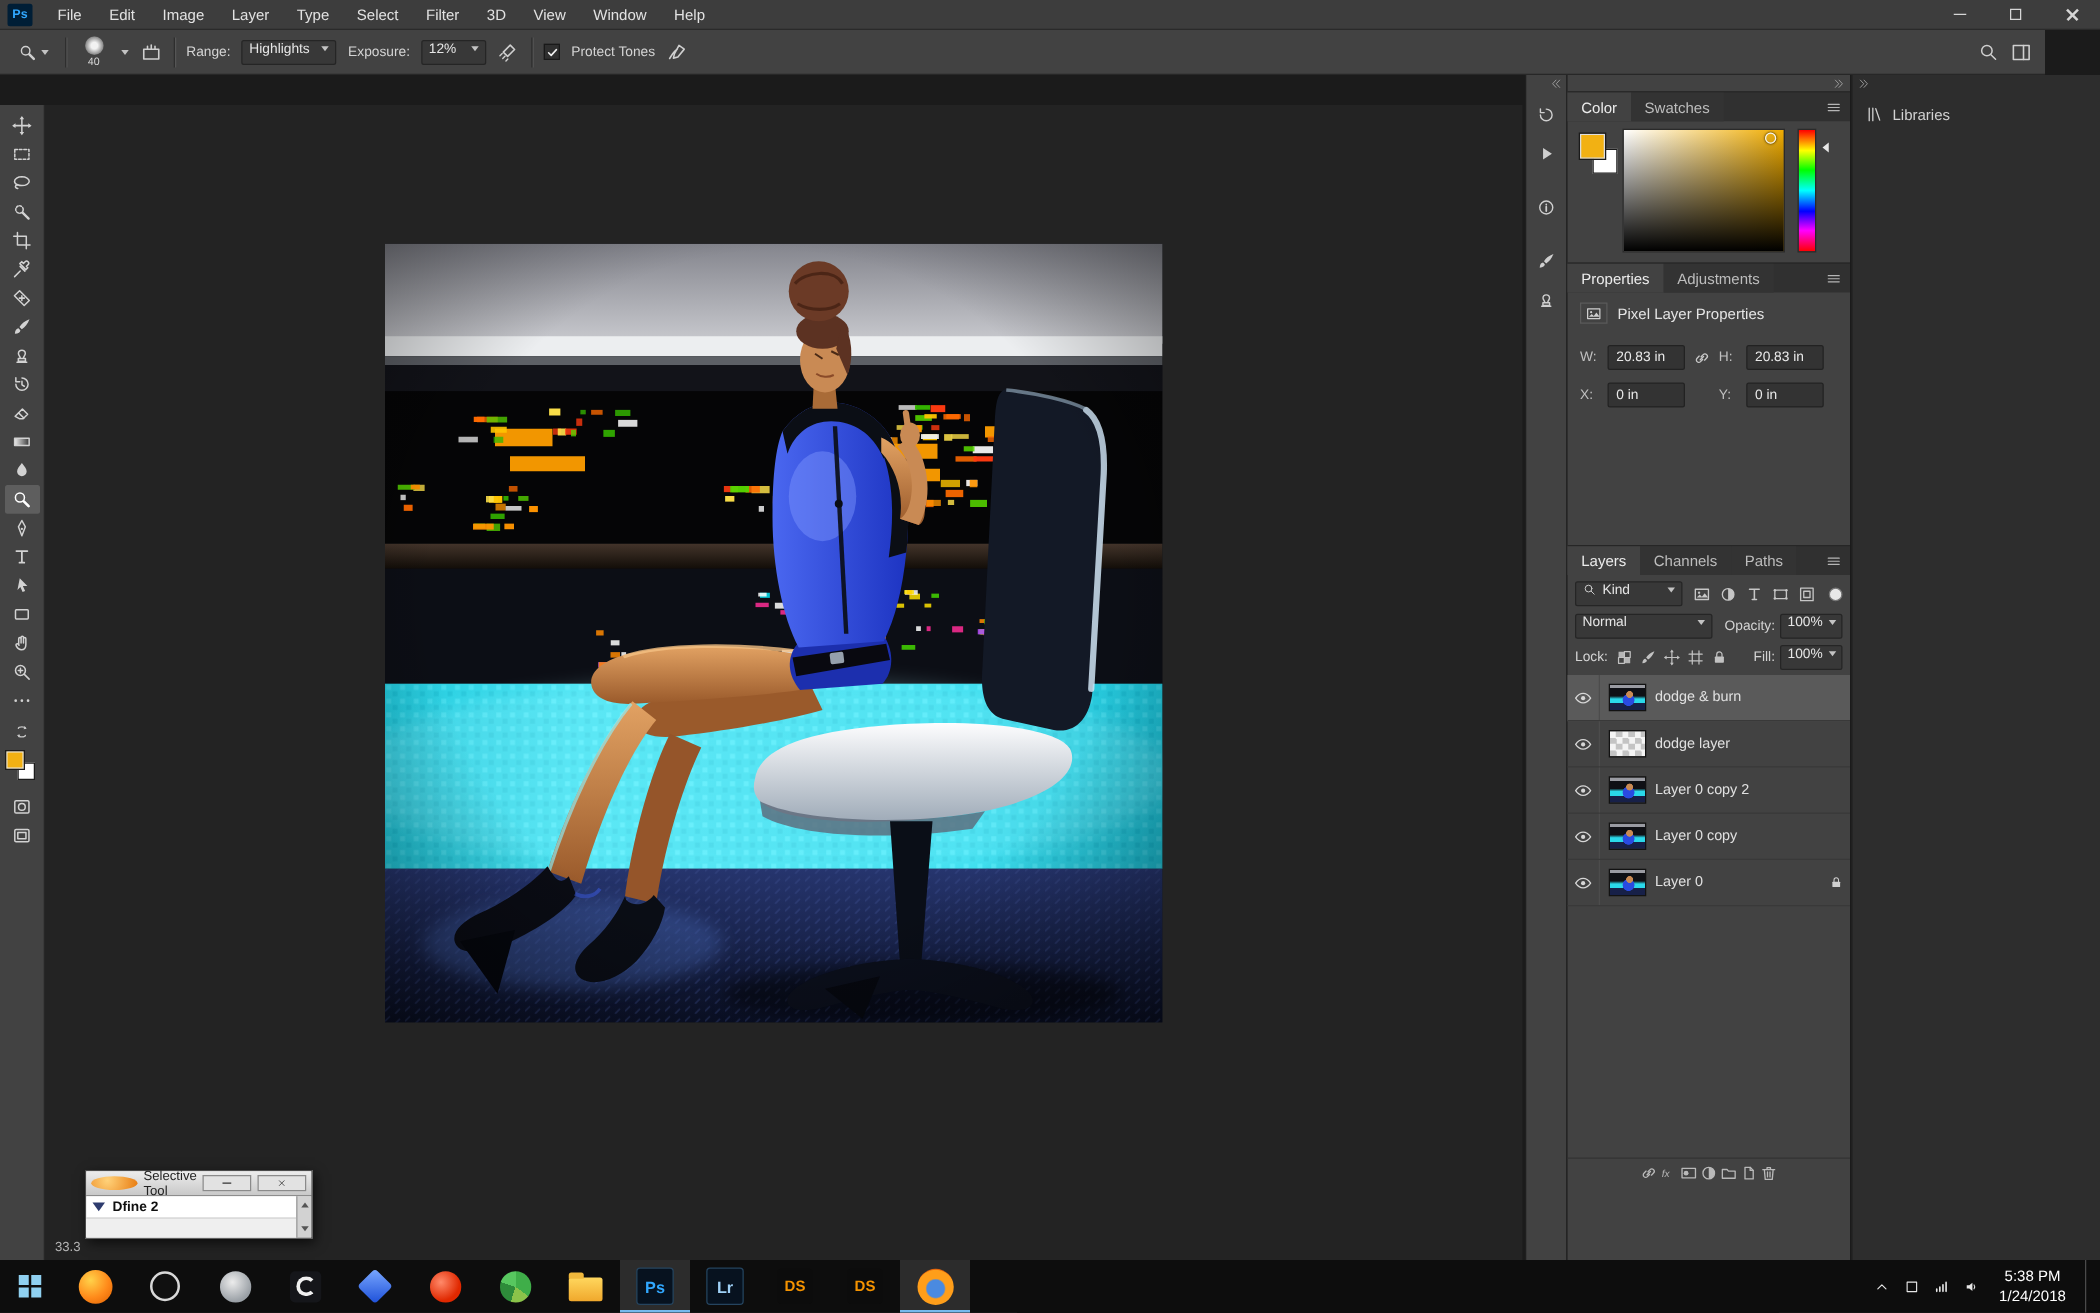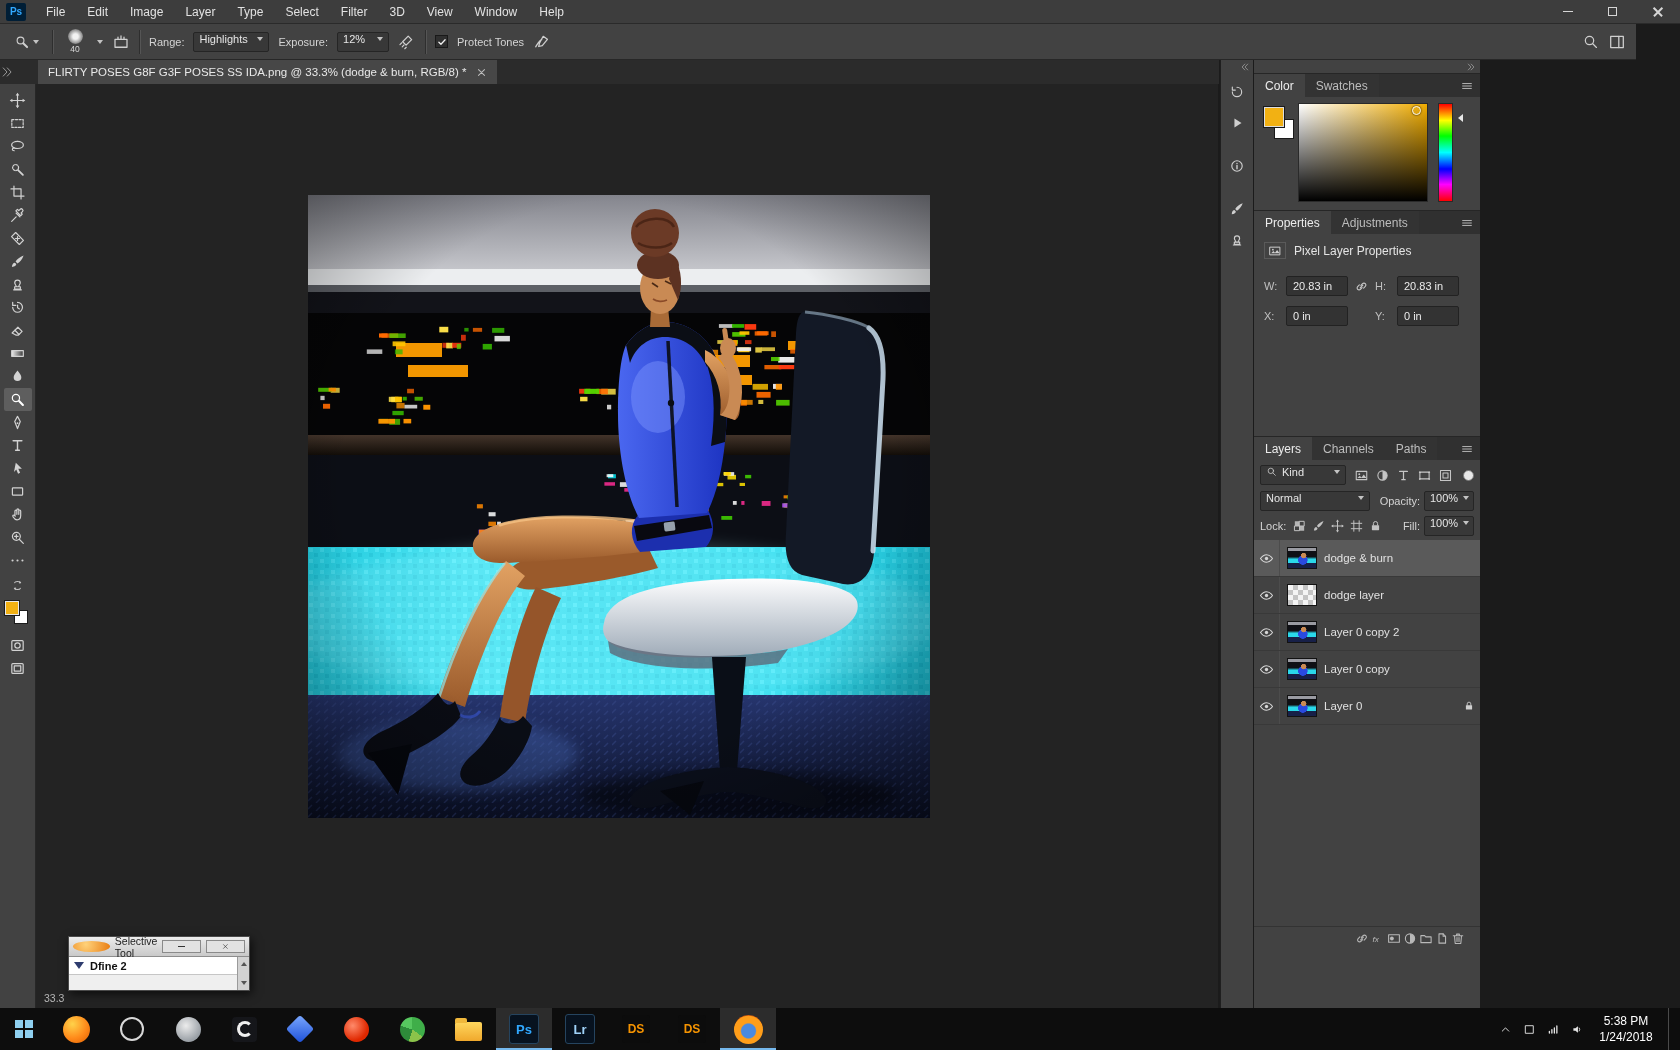--- a/index.html
+++ b/index.html
@@ -96,21 +96,21 @@
 .layer-row.selected{background:#5a5a5a}
 .eyecell{width:26px;align-self:stretch;display:flex;align-items:center;justify-content:center;border-right:1px solid #4c4c4c}
 .eyecell .ic{width:15px;height:15px;color:#d6d6d6}
 .thumb{width:30px;height:22px;margin:0 7px;border:1px solid #121212;flex:none;background:
  radial-gradient(circle at 56% 38%,#c98a54 0 2.5px,rgba(0,0,0,0) 3px),
  radial-gradient(circle at 53% 60%,#2a4ae0 0 4.5px,rgba(0,0,0,0) 5px),
  linear-gradient(180deg,#9a9ba2 0 14%,#0f1015 14% 44%,#2ad8ea 56% 74%,#172048 74%)}
 .thumb.checker{background:conic-gradient(#c4c4c4 25%,#f4f4f4 0 50%,#c4c4c4 0 75%,#f4f4f4 0) 0 0/10px 10px}
 .lname{font-size:11.5px;color:#e0e0e0;white-space:nowrap}
 .lockb{margin-left:auto;width:12px;height:12px;color:#d0d0d0}
-#layers-icons{position:absolute;left:0;top:466px;width:226px;height:24px;border-top:1px solid #333;display:flex;align-items:center;justify-content:flex-end;padding:0 14px}
+#layers-icons{position:absolute;left:0;top:466px;width:226px;height:24px;border-top:1px solid #333;display:flex;align-items:center;justify-content:center;padding:0 14px}
 #layers-icons .ic{width:16px;height:15px;color:#b9b9b9}
 
 #lib-dock{left:1481px;top:60px;width:199px;height:948px;background:#2d2d2d;border-left:1px solid #1f1f1f}
 .lib-head{height:14px;display:flex;padding:2px 4px}
 .lib-chip{display:flex;align-items:center;gap:7px;margin:10px 0 0 10px;color:#d2d2d2;font-size:12px}
 .lib-chip .ic{width:15px;height:15px}
 
 #float-win{left:68px;top:936px;width:182px;height:55px;border:1px solid #4a4a4a;box-shadow:2px 3px 9px rgba(0,0,0,.65);z-index:30;background:#dcdcdc}
 .fw-title{height:20px;background:linear-gradient(#ececec,#c9c9c9);display:flex;align-items:center;padding:0 4px;gap:5px;border-bottom:1px solid #8d8d8d}
 .fw-icon{width:11px;height:11px;border-radius:50%;background:radial-gradient(circle at 35% 30%,#ffd27a,#e87b10)}
@@ -258,35 +258,20 @@
         </svg>
       </span>
     <span class="ic" style="width:18px;height:18px">
         <svg viewBox="0 0 24 24">
           <rect x="3.6" y="4.6" width="16.8" height="14.8" class="s"></rect>
           <path d="M14.4 4.6v14.8" class="s"></path>
         </svg>
       </span>
   </div>
 
-  <div id="tabbar" class="abs">
-    <span class="tab-overflow ic">
-        <svg viewBox="0 0 24 24">
-          <path d="M5.5 5l6.5 7-6.5 7M12.5 5l6.5 7-6.5 7" class="s"></path>
-        </svg>
-      </span>
-    <div class="doc-tab">
-      <span>FLIRTY POSES G8F G3F POSES SS IDA.png @ 33.3% (dodge &amp; burn, RGB/8) *</span>
-      <span class="tab-close ic">
-          <svg viewBox="0 0 24 24">
-            <path d="M5.5 5.5l13 13M18.5 5.5l-13 13" class="s" style="stroke-width:2.2"></path>
-          </svg>
-        </span>
-    </div>
-  </div>
 
   <div id="toolbar" class="abs">
     <div id="tool-list">
         <div class="tool">
           <svg viewBox="0 0 24 24">
             <path d="M12 3.2v17.6M3.2 12h17.6" class="s"></path>
             <path d="M12 1l-2.6 3.8h5.2zM12 23l-2.6-3.8h5.2zM1 12l3.8-2.6v5.2zM23 12l-3.8-2.6v5.2z" class="f"></path>
           </svg>
         </div>
         <div class="tool">
@@ -1060,20 +1045,37 @@
           </span>
           <span class="ic">
             <svg viewBox="0 0 24 24">
               <path d="M6.4 7.6h11.2L16.5 20h-9zM4.4 7.6h15.2M9.8 7.2V5h4.4v2.2M10.4 10.4v6.4M13.6 10.4v6.4" class="s"></path>
             </svg>
           </span>
         </div>
     </div>
   </div>
 
+  <div id="lib-dock" class="abs">
+    <div class="lib-head">
+        <span class="ic">
+          <svg viewBox="0 0 24 24">
+            <path d="M5.5 5l6.5 7-6.5 7M12.5 5l6.5 7-6.5 7" class="s"></path>
+          </svg>
+        </span>
+      </div>
+    <div class="lib-chip">
+      <span class="ic">
+          <svg viewBox="0 0 24 24">
+            <path d="M5.4 4v16M10 4v16M13.8 4.8l5 14.6" class="s"></path>
+          </svg>
+        </span>
+      <span>Libraries</span>
+    </div>
+  </div>
 
   <div id="float-win" class="abs">
     <div class="fw-title">
       <span class="fw-icon"></span>
       <span>Selective Tool</span>
       <span class="fw-btn">
           <i></i>
         </span>
       <span class="fw-btn">
           <span class="ic">

